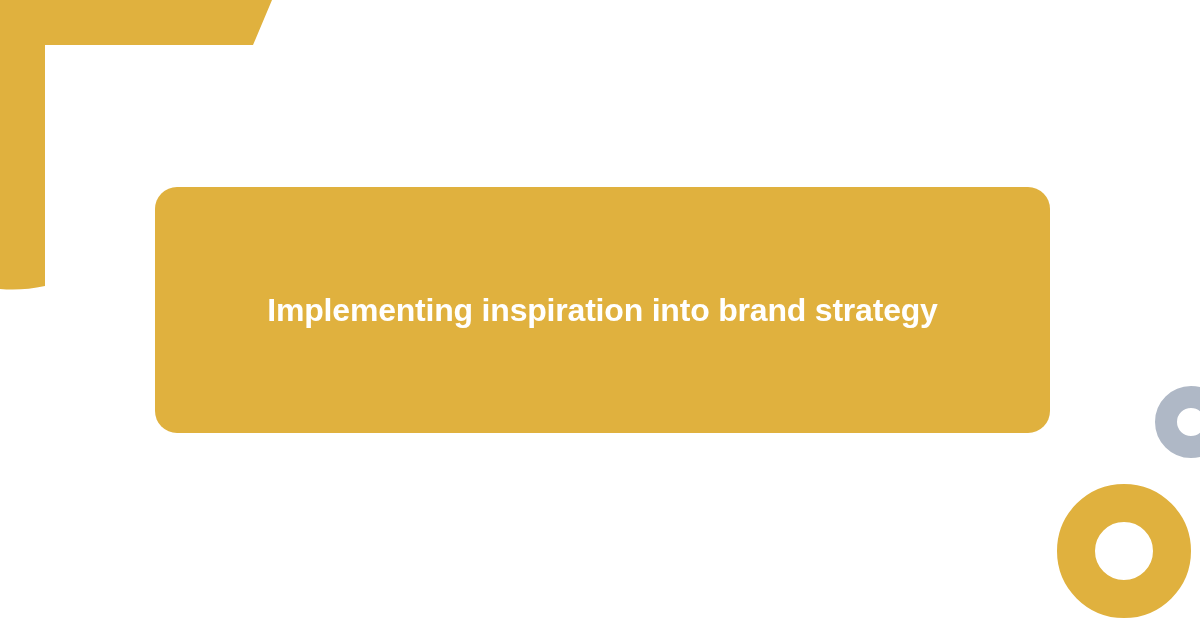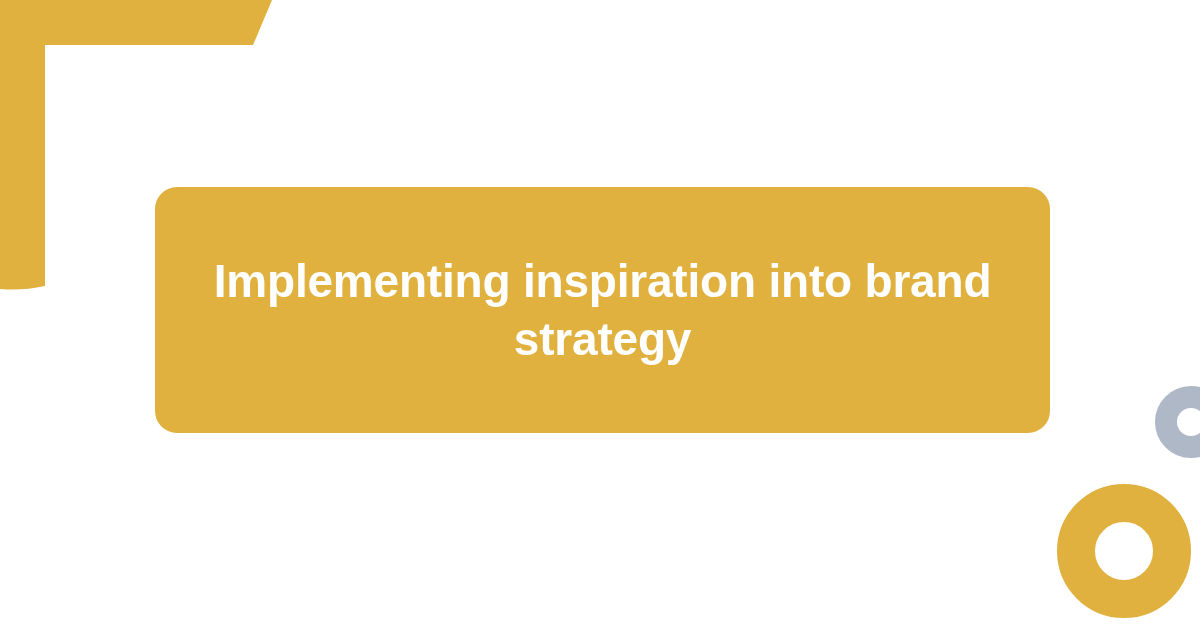--- a/index.html
+++ b/index.html
@@ -46,21 +46,21 @@
     align-items: center;
     justify-content: center;
     box-sizing: border-box;
     padding: 0 26px;
   }
 
   .title-text {
     color: #ffffff;
     font-family: "Liberation Sans", sans-serif;
     font-weight: bold;
-    font-size: 46px;
+    font-size: 32px;
     line-height: 58px;
     letter-spacing: -0.2px;
     text-align: center;
     margin: 0;
     width: 100%;
     word-wrap: break-word;
   }
 
   
   .ring {

